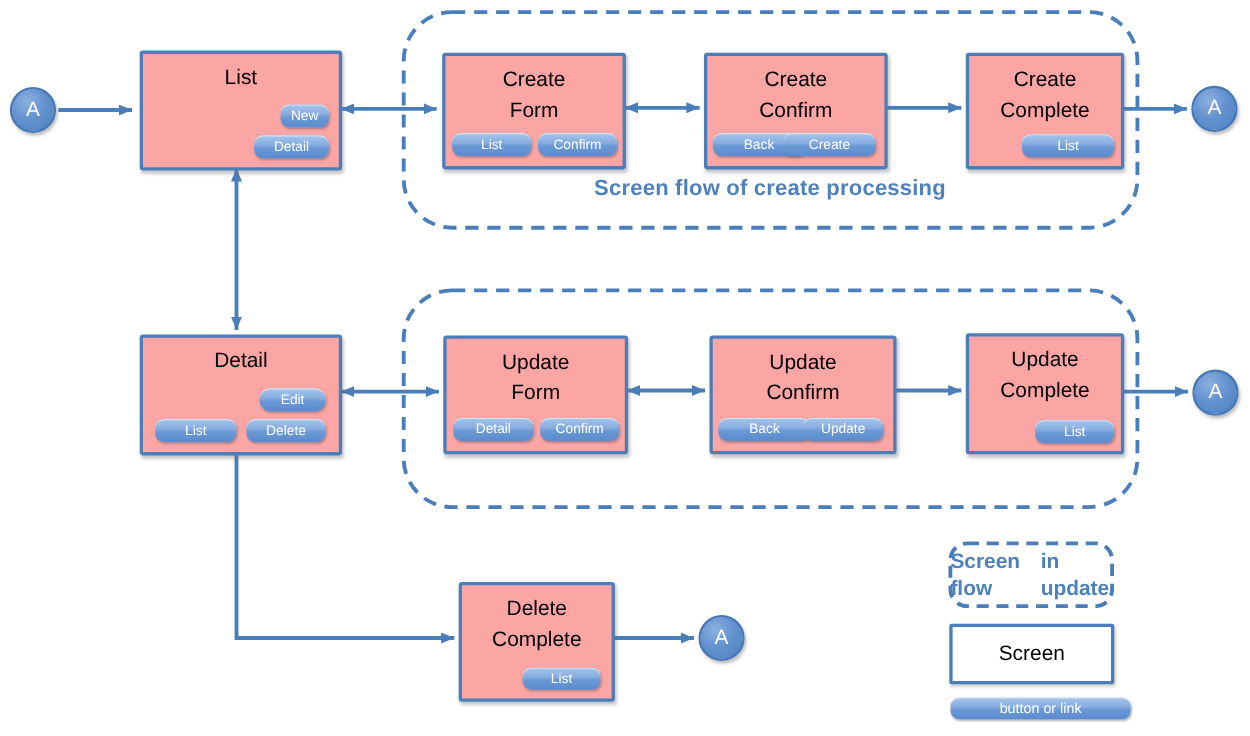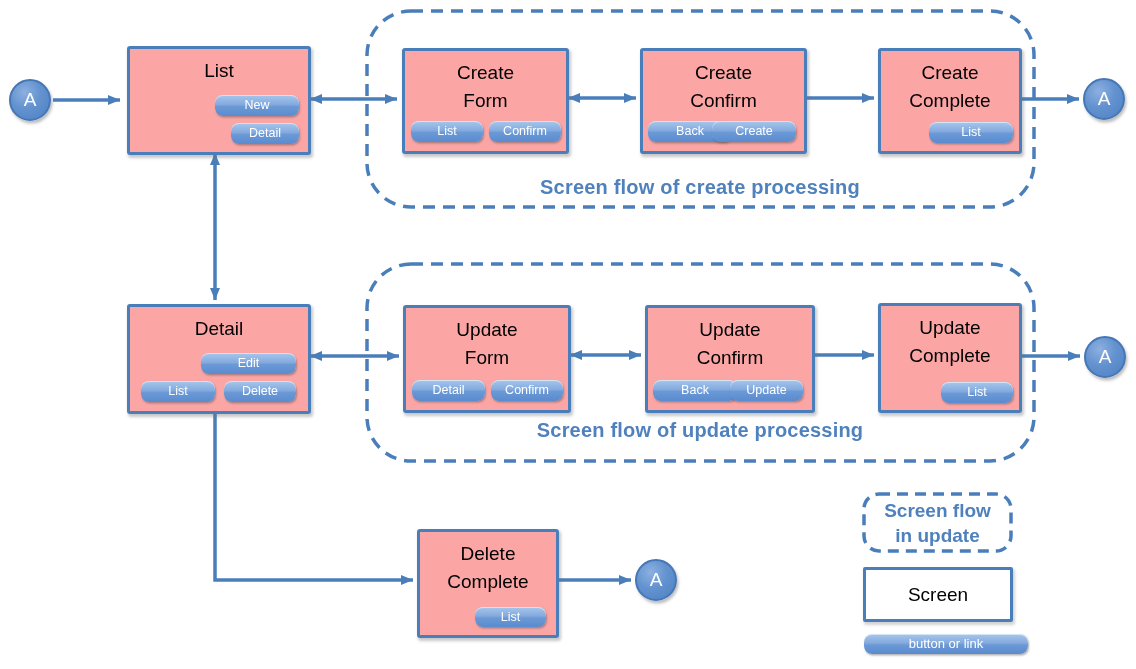--- a/index.html
+++ b/index.html
@@ -32,21 +32,21 @@
     border:2px solid #4576b6; box-sizing:border-box;
     color:#fff; font-size:19px;
     display:flex; align-items:center; justify-content:center;
     box-shadow:1.5px 2.5px 3px rgba(90,90,90,.4);
   }
   .group-label {
     position:absolute; text-align:center;
     font-size:20px; font-weight:bold; color:#4f81bd; letter-spacing:.2px;
   }
   .legend-flow-text {
-    position:absolute; display:flex; flex-direction:column;
+    position:absolute; display:flex; flex-direction:row;
     align-items:center; justify-content:center;
     font-size:19px; font-weight:bold; color:#4f81bd; line-height:25px;
   }
   .legend-screen {
     position:absolute; background:#fff; border:3px solid #4a7ebb; border-radius:2px;
     display:flex; align-items:center; justify-content:center;
     font-size:19px; color:#000;
     box-shadow:1.5px 2.5px 3px rgba(110,110,110,.3);
   }
   .legend-btn {
@@ -90,21 +90,21 @@
     <line x1="557" y1="580" x2="631" y2="580" stroke="#4a7ebb" stroke-width="3.5" marker-end="url(#ah)"></line>
   </svg>
 
   <div class="circle" style="left:9px; top:79px;">A</div>
   <div class="circle" style="left:1083px; top:78px;">A</div>
   <div class="circle" style="left:1084px; top:336px;">A</div>
   <div class="circle" style="left:635px; top:559px;">A</div>
 
   <div class="box" style="left:127px; top:46px; width:178px; height:103px;">
     <div class="title">List</div>
-    <div class="btn" style="right:9px; top:46px; width:84px;">New</div>
+    <div class="btn" style="right:9px; top:46px; width:44px;">New</div>
     <div class="btn" style="right:9px; top:74px; width:68px;">Detail</div>
   </div>
 
   <div class="box" style="left:402px; top:48px; width:161px; height:100px;">
     <div class="title">
       <div>Create</div>
       <div>Form</div>
     </div>
     <div class="btn" style="left:6px; top:70px; width:72px;">List</div>
     <div class="btn" style="right:5px; top:70px; width:72px;">Confirm</div>
@@ -120,25 +120,25 @@
   </div>
 
   <div class="box" style="left:878px; top:48px; width:138px; height:100px;">
     <div class="title">
       <div>Create</div>
       <div>Complete</div>
     </div>
     <div class="btn" style="right:6px; bottom:8px;">List</div>
   </div>
 
-  <div class="group-label" style="left:420px; top:176px; width:560px;">Screen flow of create processing</div>
+  <div class="group-label" style="left:420px; top:160px; width:560px;">Screen flow of create processing</div>
 
   <div class="box" style="left:127px; top:304px; width:178px; height:104px;">
     <div class="title">Detail</div>
-    <div class="btn" style="right:12px; top:46px; width:95px;">Edit</div>
+    <div class="btn" style="right:12px; top:46px; width:60px;border-radius:10px;">Edit</div>
     <div class="btn" style="left:11px; top:74px; width:74px;">List</div>
     <div class="btn" style="right:12px; top:74px; width:72px;">Delete</div>
   </div>
 
   <div class="box" style="left:403px; top:305px; width:162px; height:102px;">
     <div class="title">
       <div>Update</div>
       <div>Form</div>
     </div>
     <div class="btn" style="left:6px; top:72px; width:73px;">Detail</div>
@@ -155,21 +155,20 @@
   </div>
 
   <div class="box" style="left:878px; top:303px; width:138px; height:104px;">
     <div class="title">
       <div>Update</div>
       <div>Complete</div>
     </div>
     <div class="btn" style="right:6px; bottom:7px; width:72px;">List</div>
   </div>
 
-  <div class="group-label" style="left:420px; top:419px; width:560px;">Screen flow of update processing</div>
 
   <div class="box" style="left:417px; top:529px; width:136px; height:103px;">
     <div class="title">
       <div>Delete</div>
       <div>Complete</div>
     </div>
     <div class="btn" style="right:10px; bottom:8px; width:71px; height:20px; line-height:20px;">List</div>
   </div>
 
   <div class="legend-flow-text" style="left:864px; top:494px; width:147px; height:57px;">

